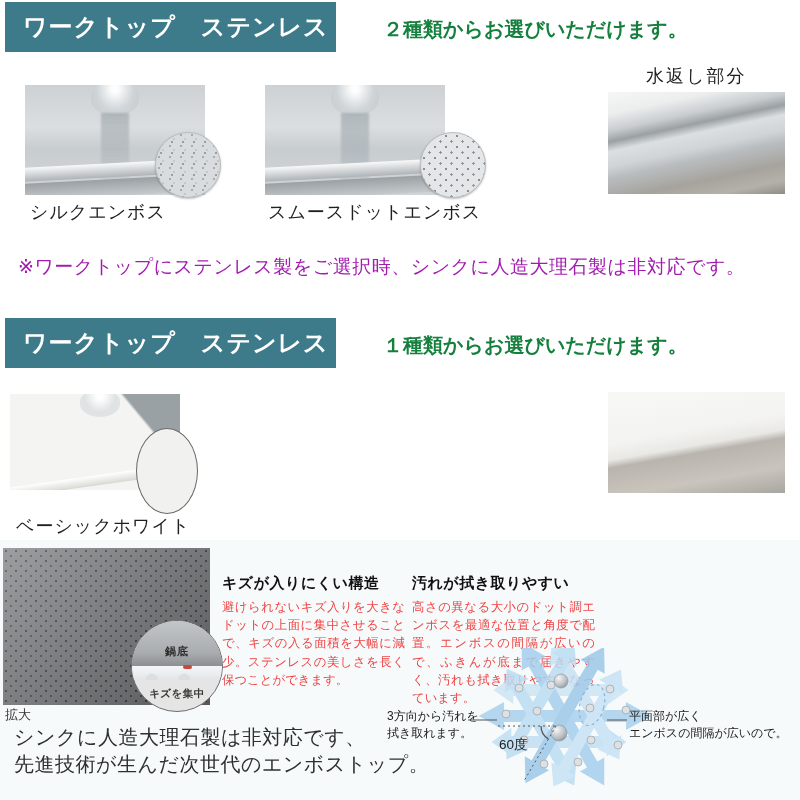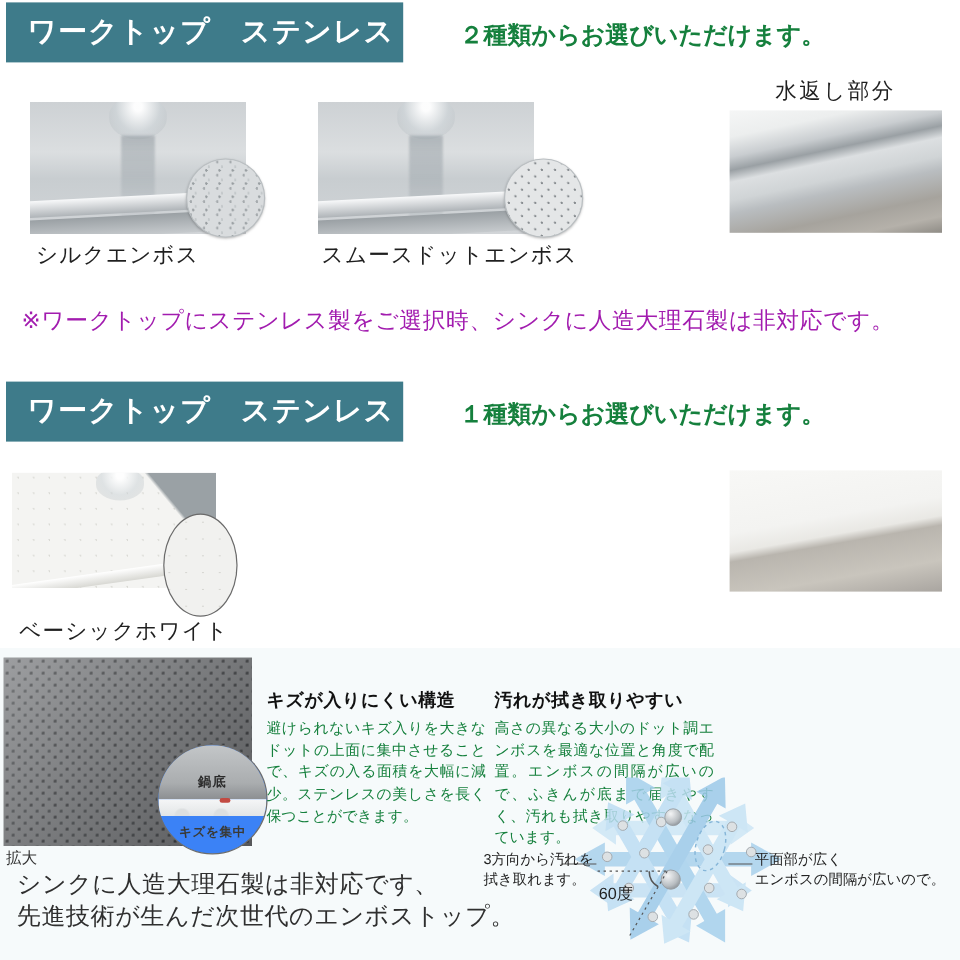--- a/index.html
+++ b/index.html
@@ -66,37 +66,37 @@
   .texture-img { position:absolute; left:3px; top:8px; width:207px; height:157px;
     background-color:#77797c;
     background-image:
       linear-gradient(135deg, rgba(255,255,255,.28), rgba(0,0,0,.28)),
       radial-gradient(circle 2.2px at 3px 3px, #36383b 55%, rgba(0,0,0,0) 65%),
       radial-gradient(circle 2.2px at 8px 8px, #414447 55%, rgba(0,0,0,0) 65%);
     background-size:100% 100%, 10px 10px, 10px 10px; }
   .zoom-label { position:absolute; left:5px; top:166px; font-size:13px; color:#333;font-family:Liberation Mono, monospace; }
 
   .callout { position:absolute; left:131px; top:80px; width:92px; height:92px; border-radius:50%;
-    overflow:hidden; border:1px solid #6d6d6d; background:#3b82f6; }
+    overflow:hidden; border:1px solid #6d6d6d; background:#e5e5e5; }
   .callout .pot { position:absolute; top:0; left:0; width:100%; height:50%;
     background:linear-gradient(#c3c6c8 0%,#aaadaf 70%,#8c8f92 100%); }
   .callout .band { position:absolute; top:50%; left:0; width:100%; height:16%;
     background:
       radial-gradient(circle 7px at 22% 100%, #dcdfe0 5.5px, rgba(0,0,0,0) 7px),
       radial-gradient(circle 7px at 58% 100%, #dcdfe0 5.5px, rgba(0,0,0,0) 7px),
       linear-gradient(#f5f6f7,#e2e5e6); }
   .callout .mark { position:absolute; top:49%; left:57%; width:9px; height:4px; background:#c24a42; border-radius:2px; }
   .callout .pot-label { position:absolute; top:26%; width:100%; text-align:center;
     font-size:11px; font-weight:bold; color:#2b2b2b; letter-spacing:1px; }
   .callout .scratch-label { position:absolute; bottom:11%; width:100%; text-align:center;
     font-size:10.5px; font-weight:bold; color:#3a3a35; letter-spacing:.5px; }
 
   .feature-col { position:absolute; top:22px; width:183px;margin-top:12px; }
   .feature-col h3 { font-size:15px; font-weight:bold; color:#111; margin-bottom:5px; letter-spacing:.5px; }
-  .feature-col p { font-size:12.4px; line-height:1.47; color:#15803d; text-align:justify; }
+  .feature-col p { font-size:12.4px; line-height:1.47; color:#ef4444; text-align:justify; }
   .col1 { left:222px; } .col2 { left:412px; }
 
   .diagram-svg { position:absolute; left:440px; top:108px; }
   .diag-label { position:absolute; font-size:12px; line-height:1.45; color:#222; white-space:pre-line; }
   .diag-left { left:403px; top:168px; }
   .diag-right { left:629px; top:168px; }
 
   .tagline { position:absolute; left:14px; top:184px; font-size:20px; line-height:1.33;
     font-weight:500; color:#2f2f2f; letter-spacing:.5px; }
 </style>
@@ -212,21 +212,21 @@
       <g stroke="#555" stroke-width="1" fill="none">
         <path d="M58,78 H116" stroke-dasharray="2 3"></path>
         <path d="M116,78 L84,133" stroke-dasharray="2 3"></path>
         <path d="M101,78 A15,15 0 0 0 108.5,91" stroke-width="1.3"></path>
       </g>
       <path d="M28,72 H57" stroke="#555" stroke-width="1"></path>
       <path d="M167,72 H187" stroke="#555" stroke-width="1"></path>
       <text x="59" y="101" font-size="13.5" fill="#222">60度</text>
     </svg>
 
-    <div class="diag-label diag-left" style="left:403px; top:168px;">3方向から汚れを
+    <div class="diag-label diag-left" style="left:387px; top:168px;">3方向から汚れを
 拭き取れます。</div>
     <div class="diag-label diag-right" style="left:629px; top:168px;">平面部が広く
 エンボスの間隔が広いので。</div>
 
     <div class="tagline">
       <div>シンクに人造大理石製は非対応です、</div>
       <div>先進技術が生んだ次世代のエンボストップ。</div>
     </div>
 
   </div>

